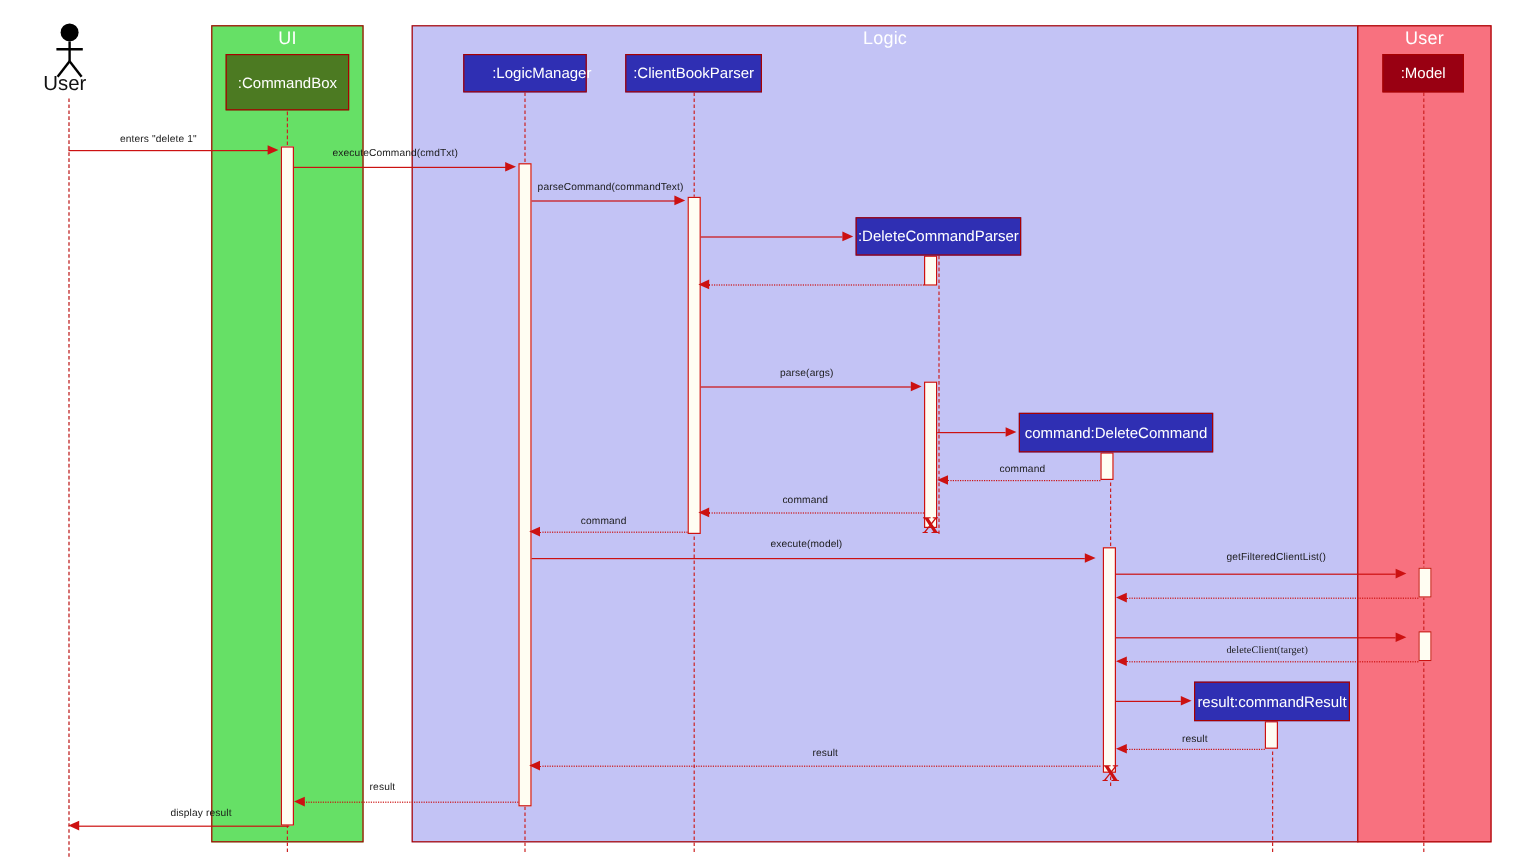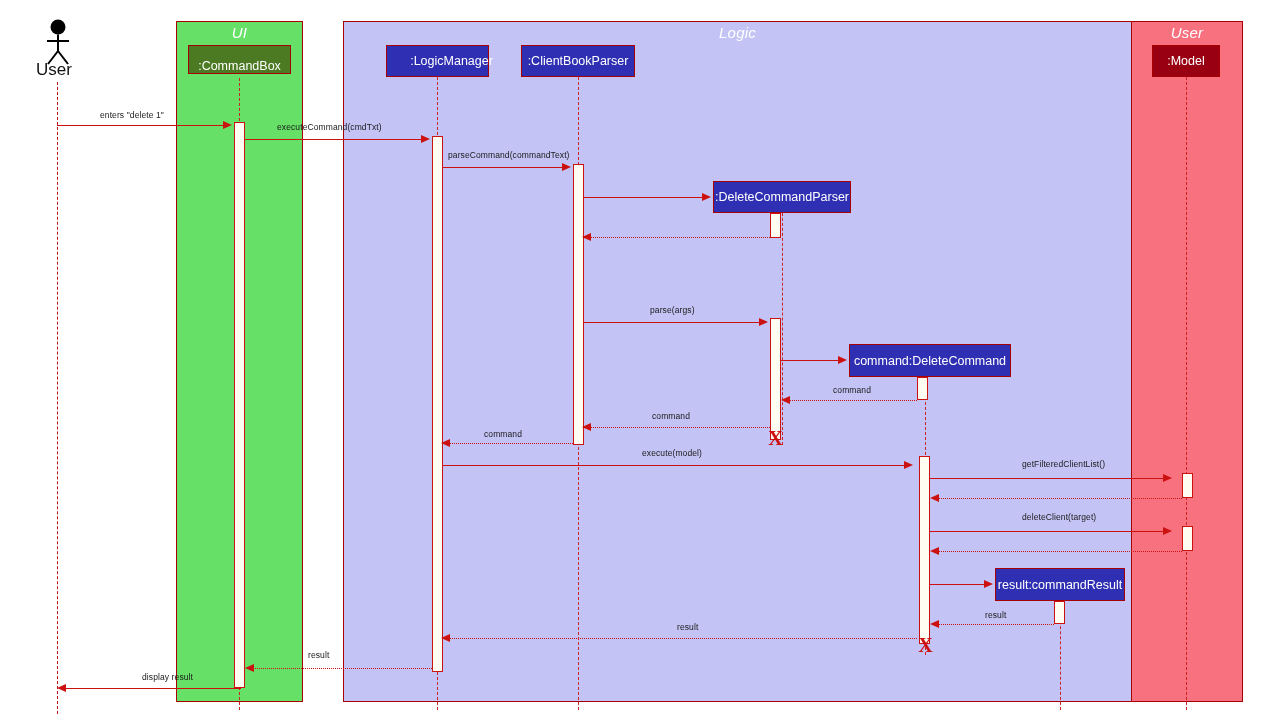--- a/index.html
+++ b/index.html
@@ -16,21 +16,20 @@
     height: 720px;
     background: #ffffff;
     overflow: hidden;
   }
 
   
   .package {
     position: absolute;
     border: 1.5px solid #a80000;
     box-sizing: border-box;
-    font-style: italic;
   }
   .package-title {
     position: absolute;
     top: 2px;
     left: 0;
     width: 100%;
     text-align: center;
     color: #ffffff;
     font-size: 15px;
     line-height: 18px;
@@ -172,21 +171,21 @@
 
   <div class="lifeline-actor" style="left:57px; top:82px; height:632px;"></div>
   <div class="lifeline" style="left:239px; top:78px; height:632px;"></div>
   <div class="lifeline" style="left:437px; top:77px; height:633px;"></div>
   <div class="lifeline" style="left:578px; top:77px; height:633px;"></div>
   <div class="lifeline" style="left:782px; top:213px; height:232px;"></div>
   <div class="lifeline" style="left:925px; top:377px; height:278px;"></div>
   <div class="lifeline" style="left:1060px; top:601px; height:109px;"></div>
   <div class="lifeline" style="left:1186px; top:77px; height:633px;"></div>
 
-  <div class="participant p-commandbox" style="left:188px; top:45px; width:103px; height:29px;align-items:flex-end;">
+  <div class="participant p-commandbox" style="left:188px; top:45px; width:103px; height:47px;">
     <span>:CommandBox</span>
   </div>
 
   <div class="participant p-blue" style="left:386px; top:45px; width:103px; height:32px;padding-left:28px;">
     <span>:LogicManager</span>
   </div>
 
   <div class="participant p-blue" style="left:521px; top:45px; width:114px; height:32px;">
     <span>:ClientBookParser</span>
   </div>
@@ -270,21 +269,21 @@
 
   <div class="msg-line" style="left:930px; top:478px; width:233px;"></div>
   <div class="arrow-head arrow-right" style="left:1163px; top:473.5px;"></div>
   <div class="msg-label" style="left:1022px; top:459px;">getFilteredClientList()</div>
 
   <div class="msg-line dotted" style="left:938px; top:498px; width:244px;"></div>
   <div class="arrow-head arrow-left" style="left:930px; top:493.5px;"></div>
 
   <div class="msg-line" style="left:930px; top:531px; width:233px;"></div>
   <div class="arrow-head arrow-right" style="left:1163px; top:526.5px;"></div>
-  <div class="msg-label" style="left:1022px; top:512px;">deleteClient(target)</div>
+  <div class="msg-label" style="left:1022px; top:536px;font-family:Liberation Serif, serif;">deleteClient(target)</div>
 
   <div class="msg-line dotted" style="left:938px; top:551px; width:244px;"></div>
   <div class="arrow-head arrow-left" style="left:930px; top:546.5px;"></div>
 
   <div class="msg-line" style="left:930px; top:584px; width:54px;"></div>
   <div class="arrow-head arrow-right" style="left:984px; top:579.5px;"></div>
 
   <div class="msg-line dotted" style="left:938px; top:624px; width:116px;"></div>
   <div class="arrow-head arrow-left" style="left:930px; top:619.5px;"></div>
   <div class="msg-label" style="left:985px; top:610px;">result</div>

